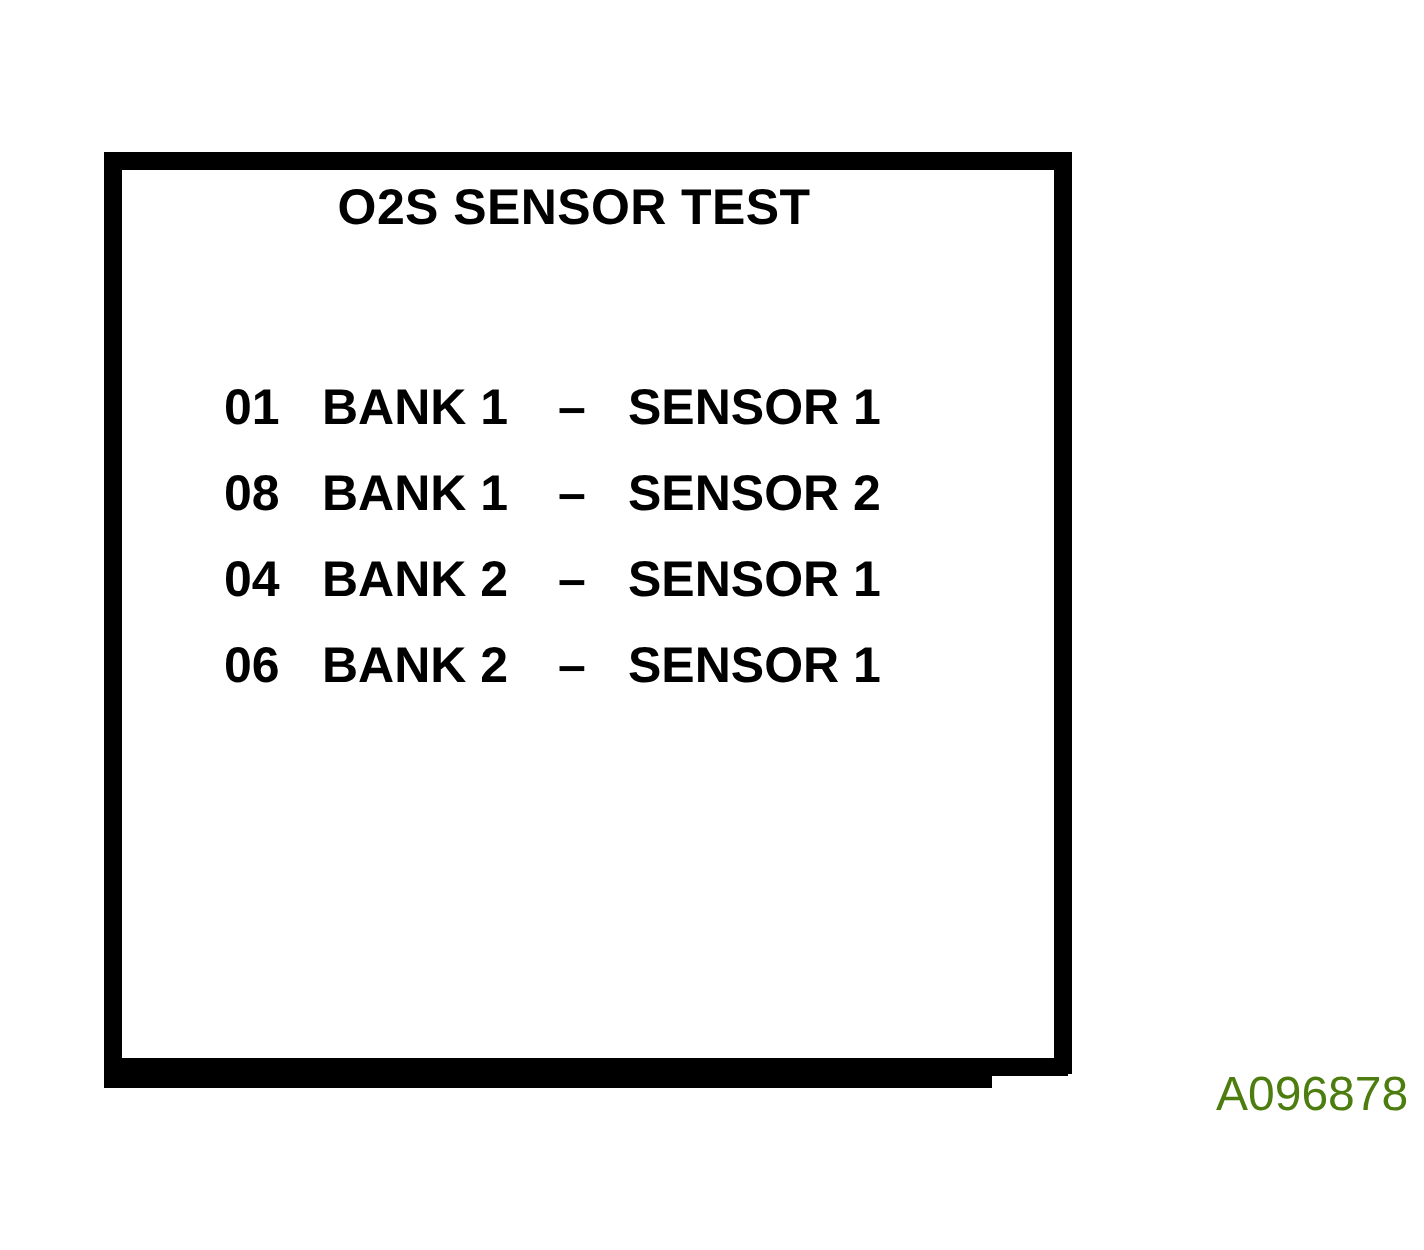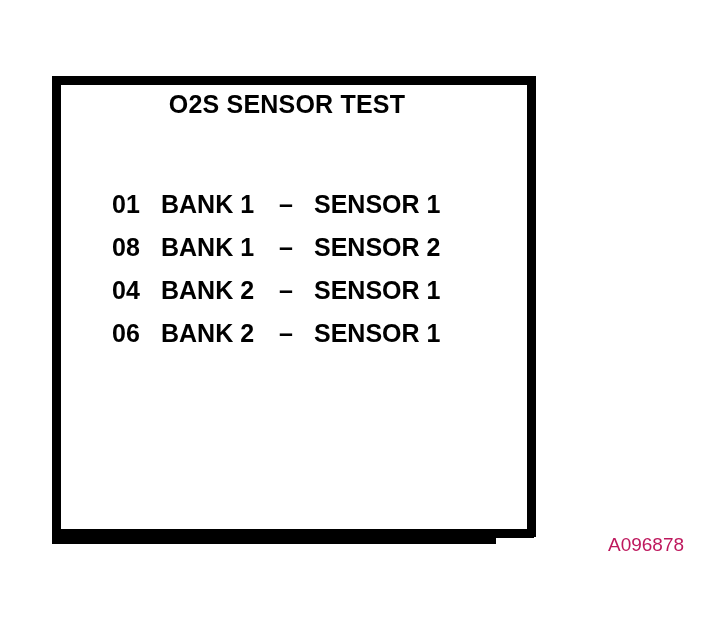--- a/index.html
+++ b/index.html
@@ -70,23 +70,23 @@
   .cell-index  { width: 49px; }
   .cell-bank   { width: 118px; }
   .cell-dash   { width: 35px; }
   .cell-sensor { width: 150px; }
 
   
   #figure-caption {
     position: absolute;
     left: 592px;
     top: 534px;
-    font-size: 19px;
+    font-size: 24px;
     font-weight: normal;
-    color: #be185d;
+    color: #4d7c0f;
     white-space: nowrap;
   }
 </style>
 </head>
 <body>
 
 <div id="canvas">
 
   <div class="frame-bar" id="frame-top"></div>
   <div class="frame-bar" id="frame-left"></div>

